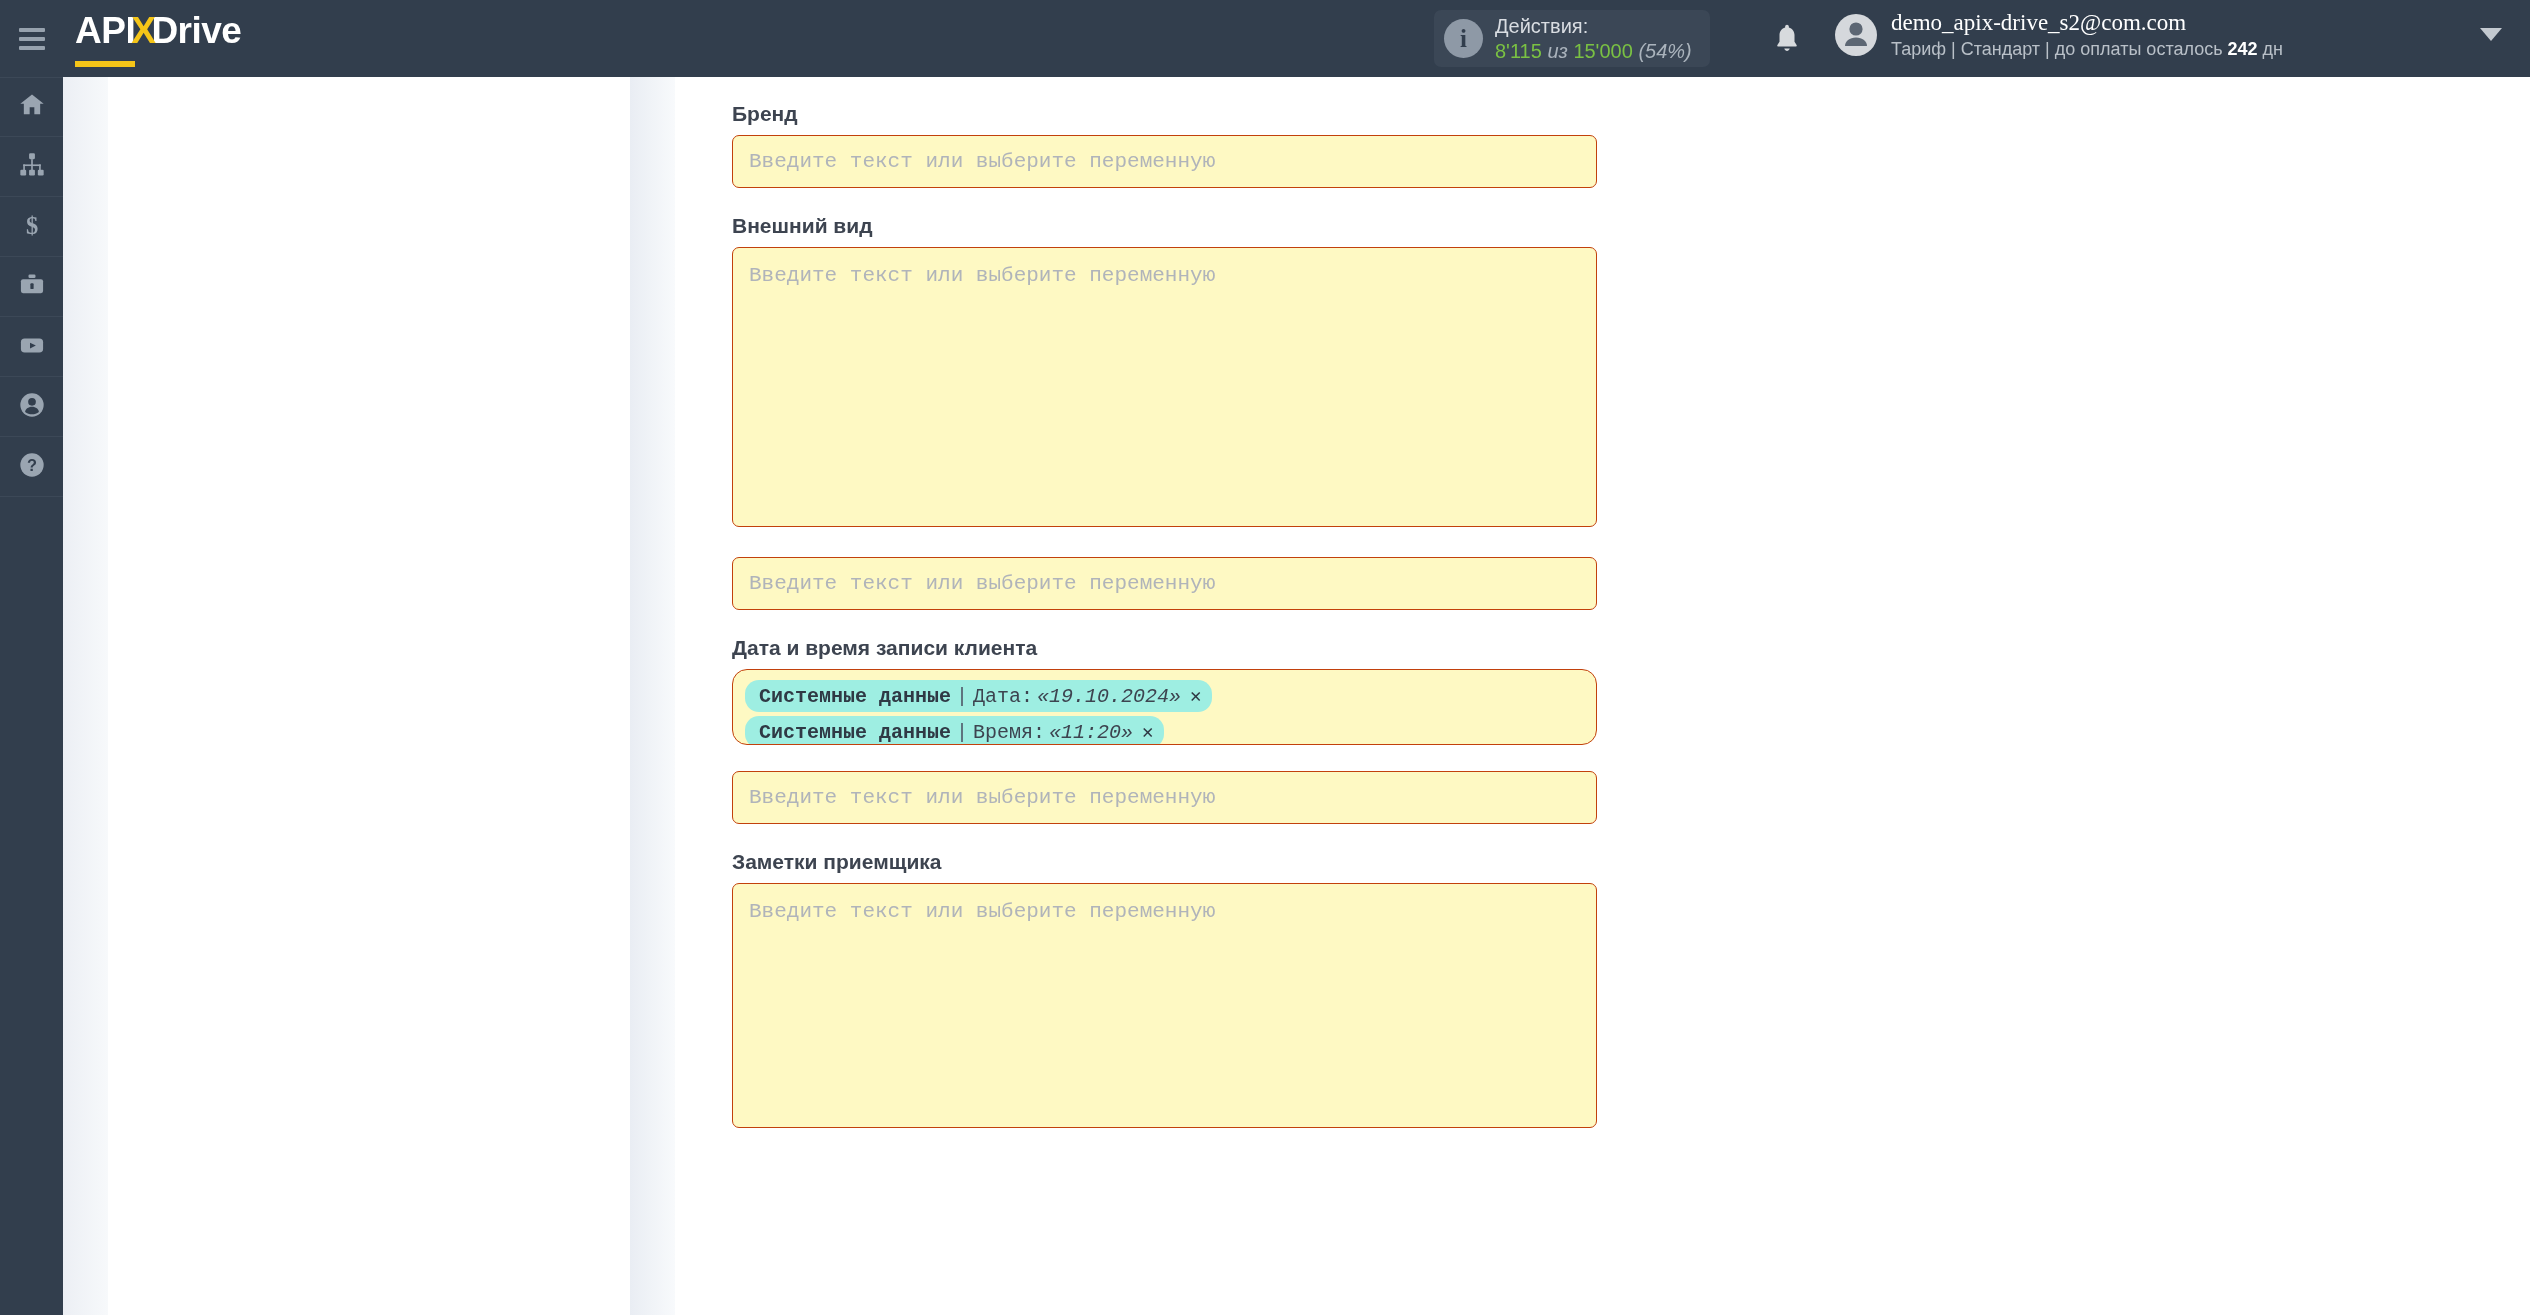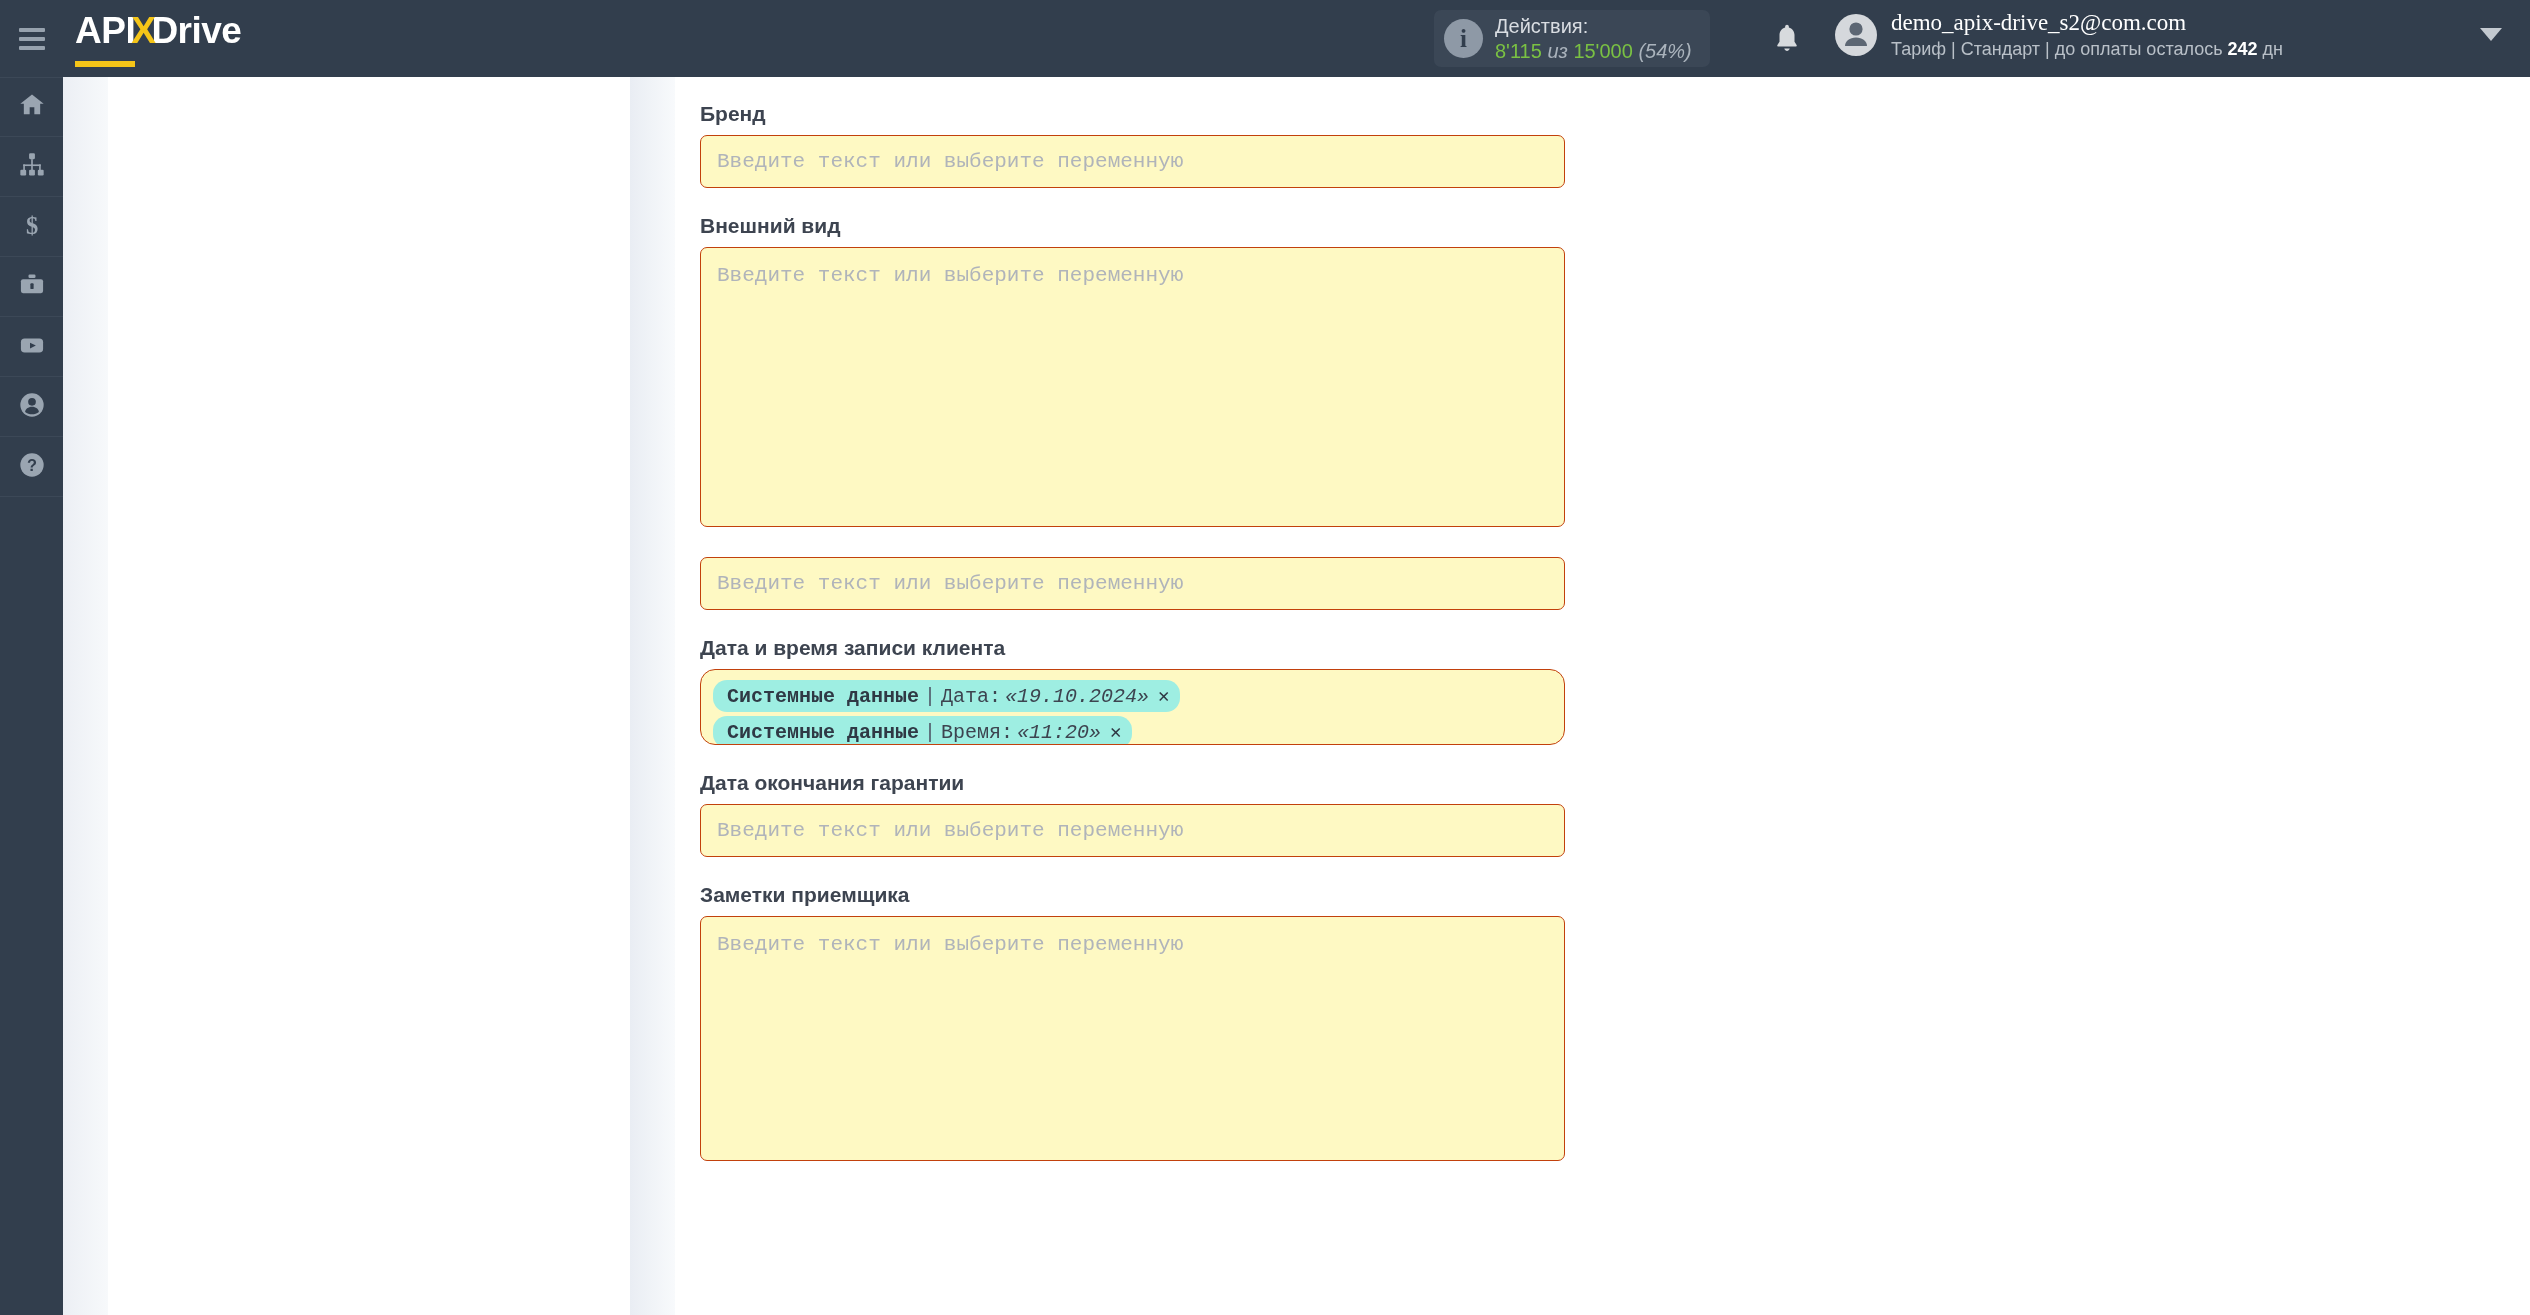--- a/index.html
+++ b/index.html
@@ -181,21 +181,21 @@
     position: absolute;
     top: 77px; left: 675px;
     width: 1855px; height: 1238px;
     background: #ffffff;
   }
 
   
   #form {
     position: absolute;
     top: 77px;
-    left: 700px;
+    left: 732px;
     width: 865px;
   }
   .field { margin-bottom: 0; }
   .field-label {
     font-size: 21px;
     font-weight: bold;
     color: #3d4450;
     margin-bottom: 9px;
     display: block;
   }
@@ -434,21 +434,20 @@
         <span class="chip-val">«11:20»</span>
         <span class="chip-x">✕</span>
       </span>
 
     </div>
   </div>
 
   <div class="spacer-sm"></div>
 
   <div class="field">
-    <label class="field-label">Дата окончания гарантии</label>
     <input class="field-input" type="text" placeholder="Введите текст или выберите переменную" style="">
   </div>
 
   <div class="spacer-sm"></div>
 
   <div class="field">
     <label class="field-label">Заметки приемщика</label>
     <textarea class="field-textarea" style="height: 245px;" placeholder="Введите текст или выберите переменную"></textarea>
   </div>
 

